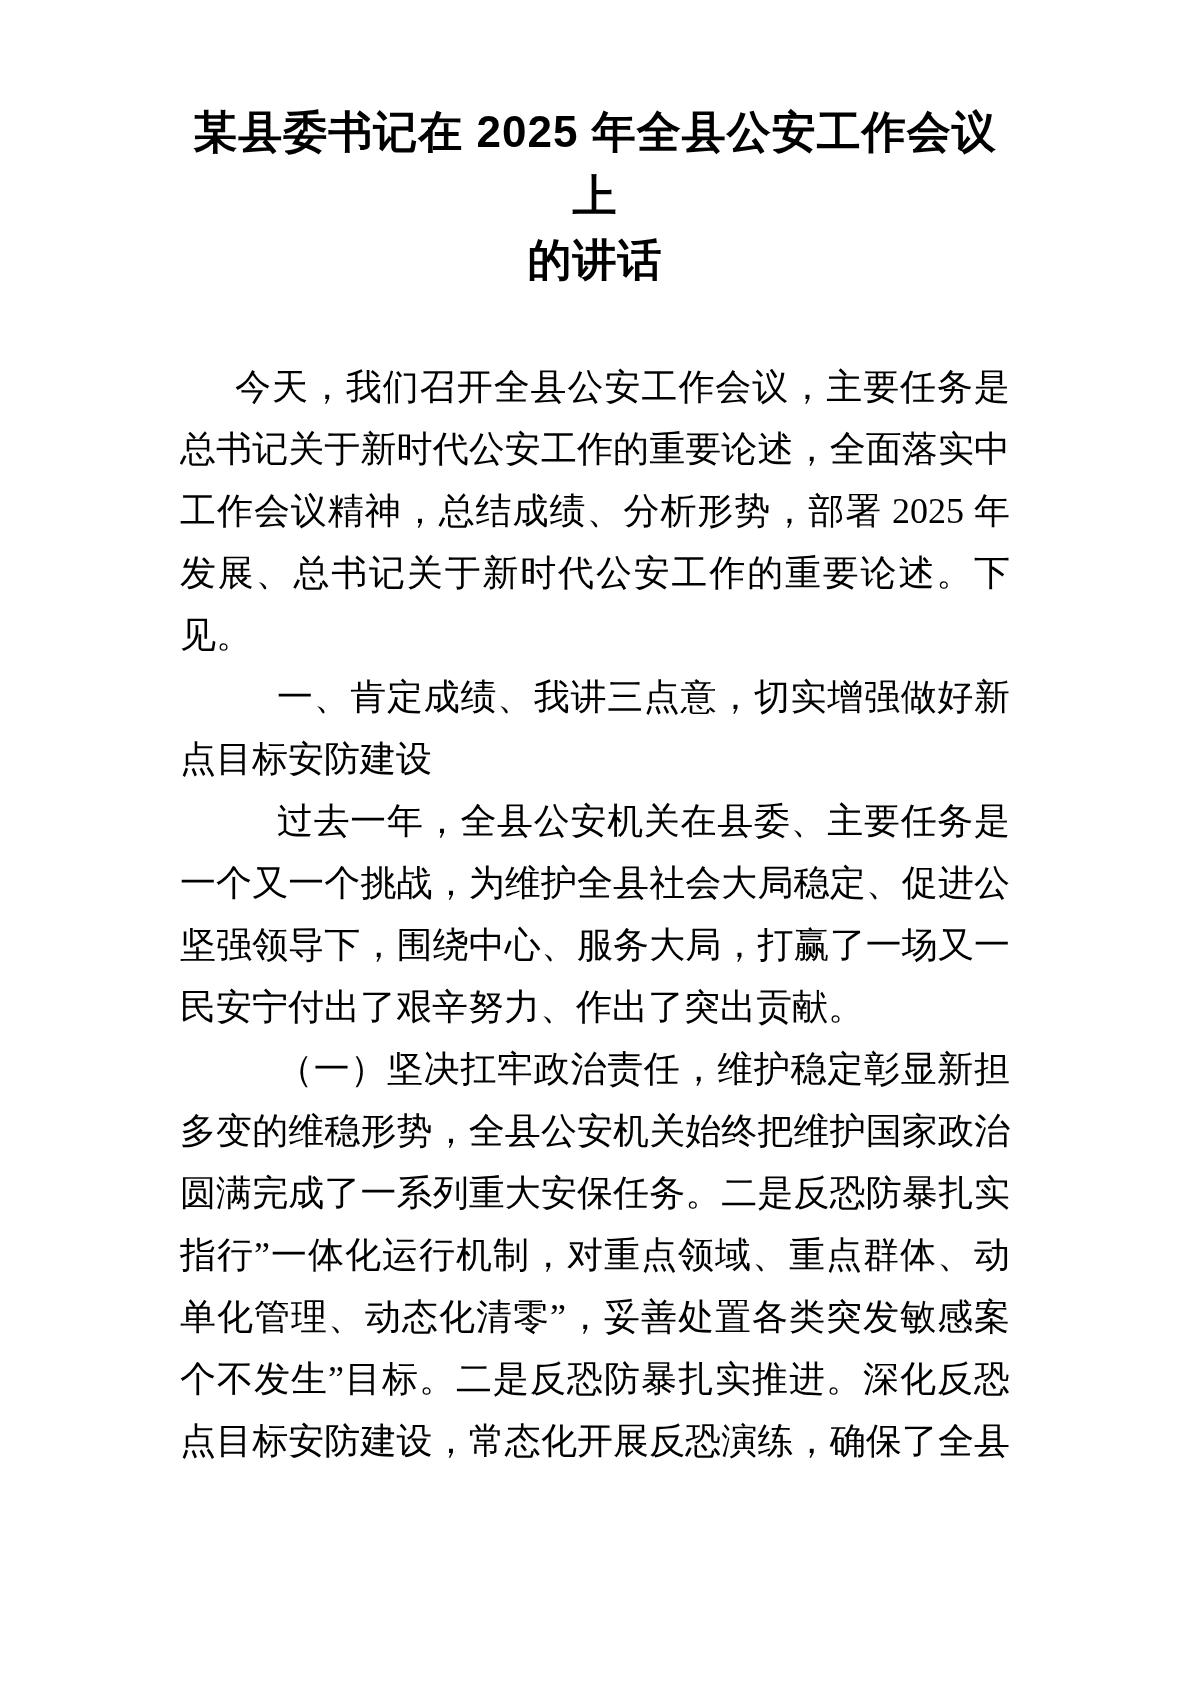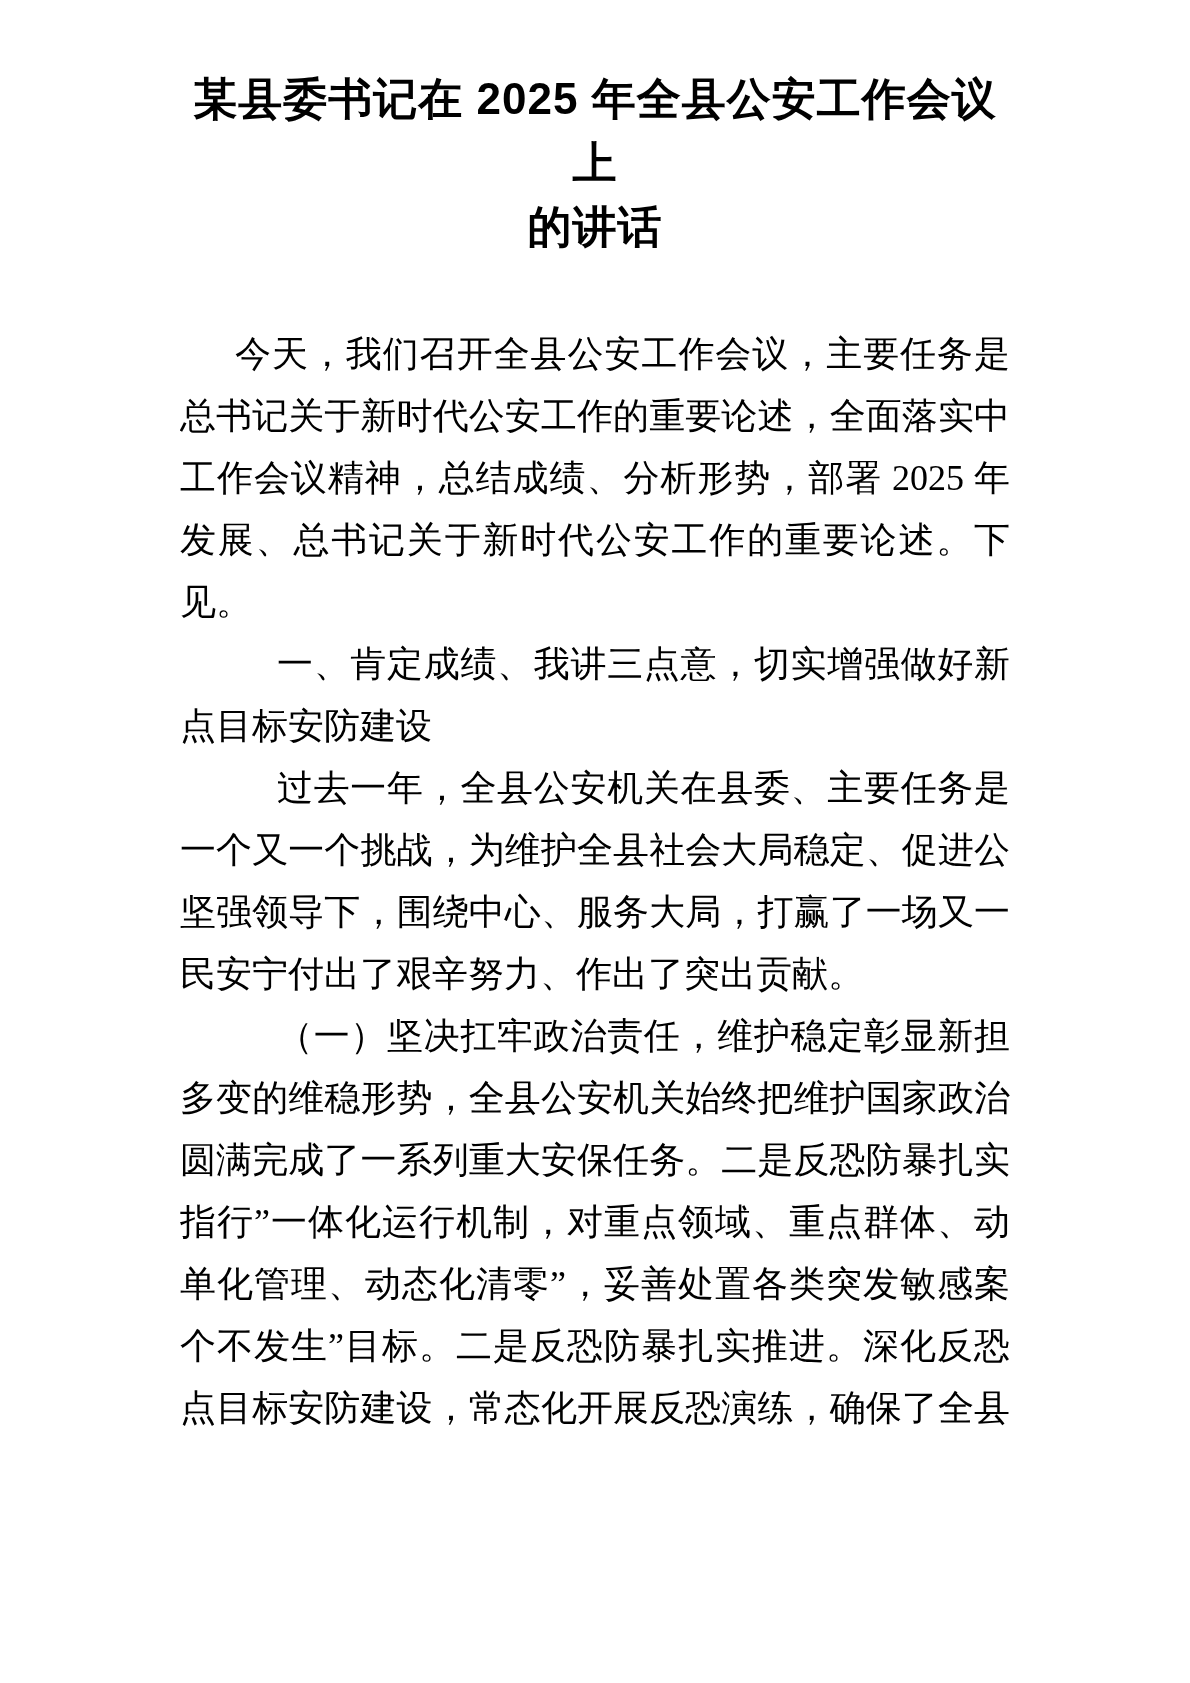--- a/index.html
+++ b/index.html
@@ -7,21 +7,21 @@
     padding: 0;
     background: #ffffff;
   }
   .page {
     position: relative;
     width: 1190px;
     height: 1683px;
     margin: 0 auto;
     background: #ffffff;
     box-sizing: border-box;
-    padding: 67px 180px 0 180px;
+    padding: 100px 180px 0 180px;
     overflow: hidden;
     color: #000000;
   }
   .doc-title {
     margin: 0;
     font-family: "Liberation Sans", "DejaVu Sans", sans-serif;
     font-weight: 700;
     font-size: 44px;
     line-height: 64px;
     text-align: center;

